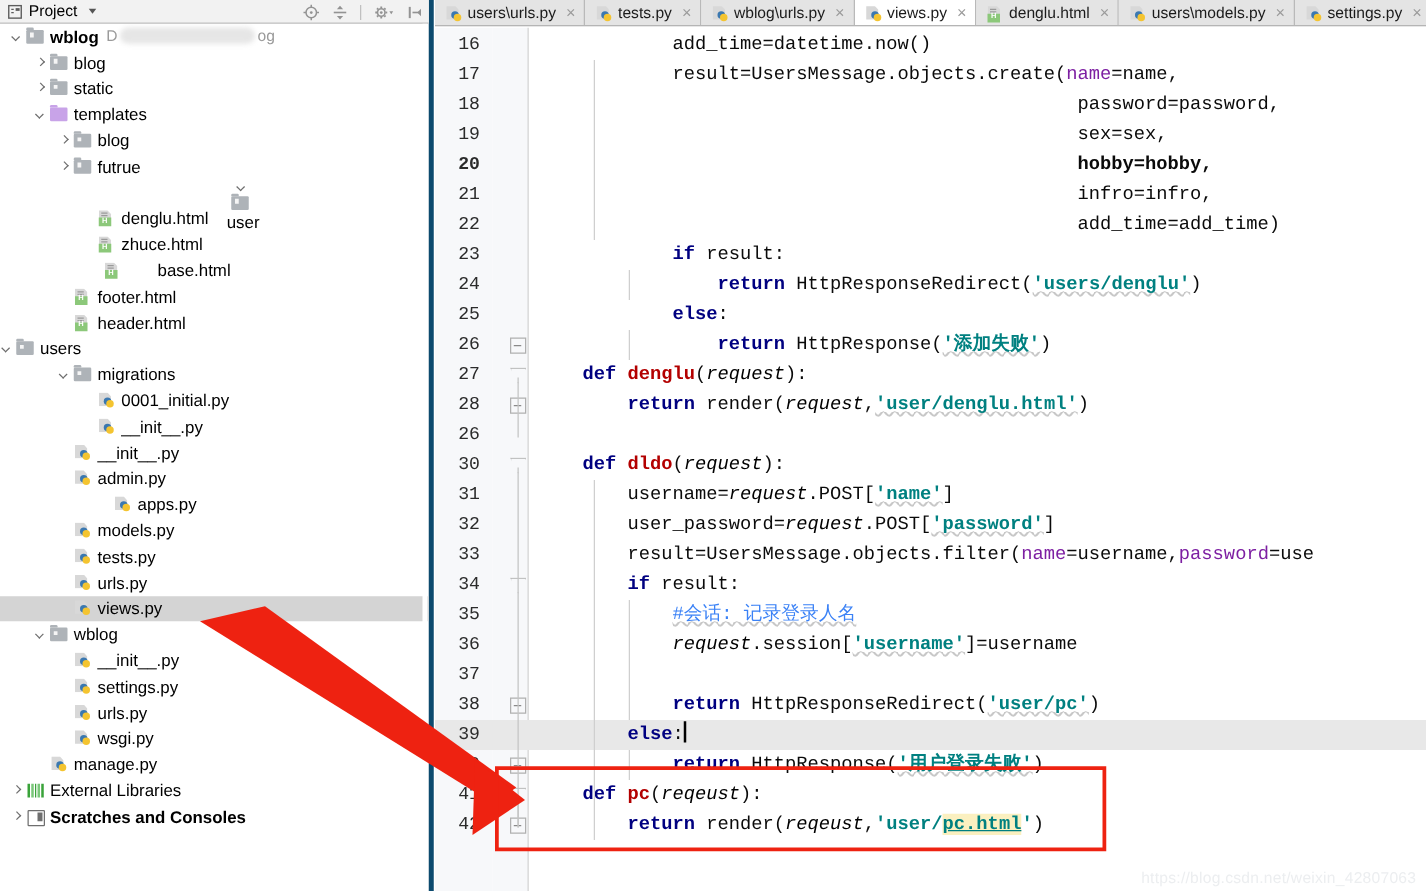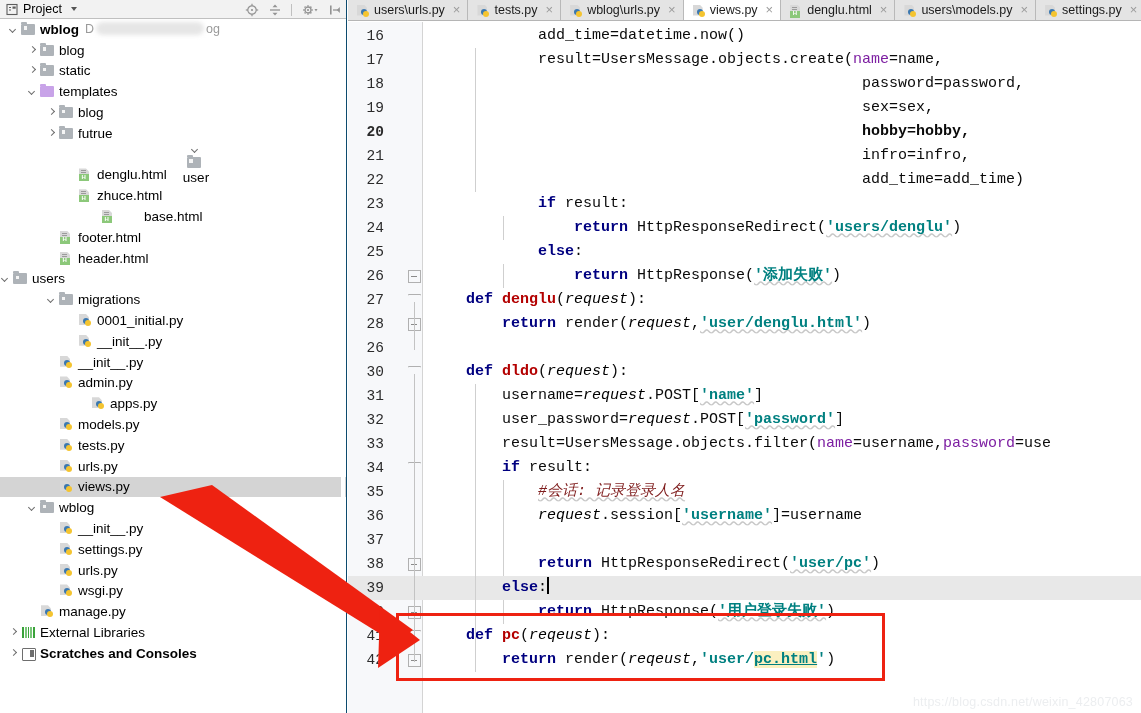--- a/index.html
+++ b/index.html
@@ -9,21 +9,21 @@
     background:#ffffff;
     font-family:"Liberation Sans", sans-serif;
     font-size:13px;color:#000;
     -webkit-font-smoothing:antialiased;
   }
   #app{position:relative;width:1141px;height:713px;}
 
   
   #left{
     position:absolute;left:0;top:0;width:347px;height:713px;
-    background:#ffffff;border-right:1px solid #0c4a6e;box-sizing:border-box;
+    background:#ffffff;border-right:4px solid #0c4a6e;box-sizing:border-box;
   }
   #proj-toolbar{
     height:19px;background:#f2f2f2;border-bottom:1px solid #c0c0c0;
     display:flex;align-items:center;box-sizing:border-box;position:relative;
   }
   .proj-title{display:flex;align-items:center;gap:4px;padding-left:6px;}
   .proj-title .lbl{font-size:12.5px;color:#000;}
   .caret-dn{
     width:0;height:0;border-left:3.5px solid transparent;border-right:3.5px solid transparent;
     border-top:4px solid #555;margin-left:5px;
@@ -130,21 +130,21 @@
   .code{
     position:absolute;left:118px;white-space:pre;
     font-family:"Liberation Mono","DejaVu Sans Mono",monospace;
     font-size:15px;color:#0a0a0a;letter-spacing:0px;
   }
   .kw{color:#000080;font-weight:bold;}
   .fn{color:#b30000;font-weight:bold;}
   .param{color:#000;font-style:italic;}
   .str{color:#008080;font-weight:bold;}
   .kwarg{color:#7d1fa2;}
-  .cmt{color:#7f1d1d;font-style:italic;}
+  .cmt{color:#3b82f6;}
   .hlw{background:#fbf0c0;}
   .wavy{text-decoration:underline wavy #c8c8c8;text-decoration-skip-ink:none;}
   .undl{text-decoration:underline;}
 
   
   .iguide{position:absolute;width:1px;background:#cfcfcf;}
 
   
   .fold{
     position:absolute;left:60px;width:13px;height:13px;box-sizing:border-box;
@@ -311,21 +311,21 @@
               <span class="pg"></span>
               <span class="ln" style="top:2px"></span>
               <span class="ln" style="top:4px"></span>
               <span class="badge">
                 <span>H</span>
               </span>
             </span>
           </span>
           <span class="txt">zhuce.html</span>
         </div>
-        <div class="row" style="padding-left: 64px; gap: 24px;">
+        <div class="row" style="padding-left: 46px; gap: 24px;">
           <span class="arrow"></span>
           <span class="ico">
             <span class="htmlf">
               <span class="pg"></span>
               <span class="ln" style="top:2px"></span>
               <span class="ln" style="top:4px"></span>
               <span class="badge">
                 <span>H</span>
               </span>
             </span>

